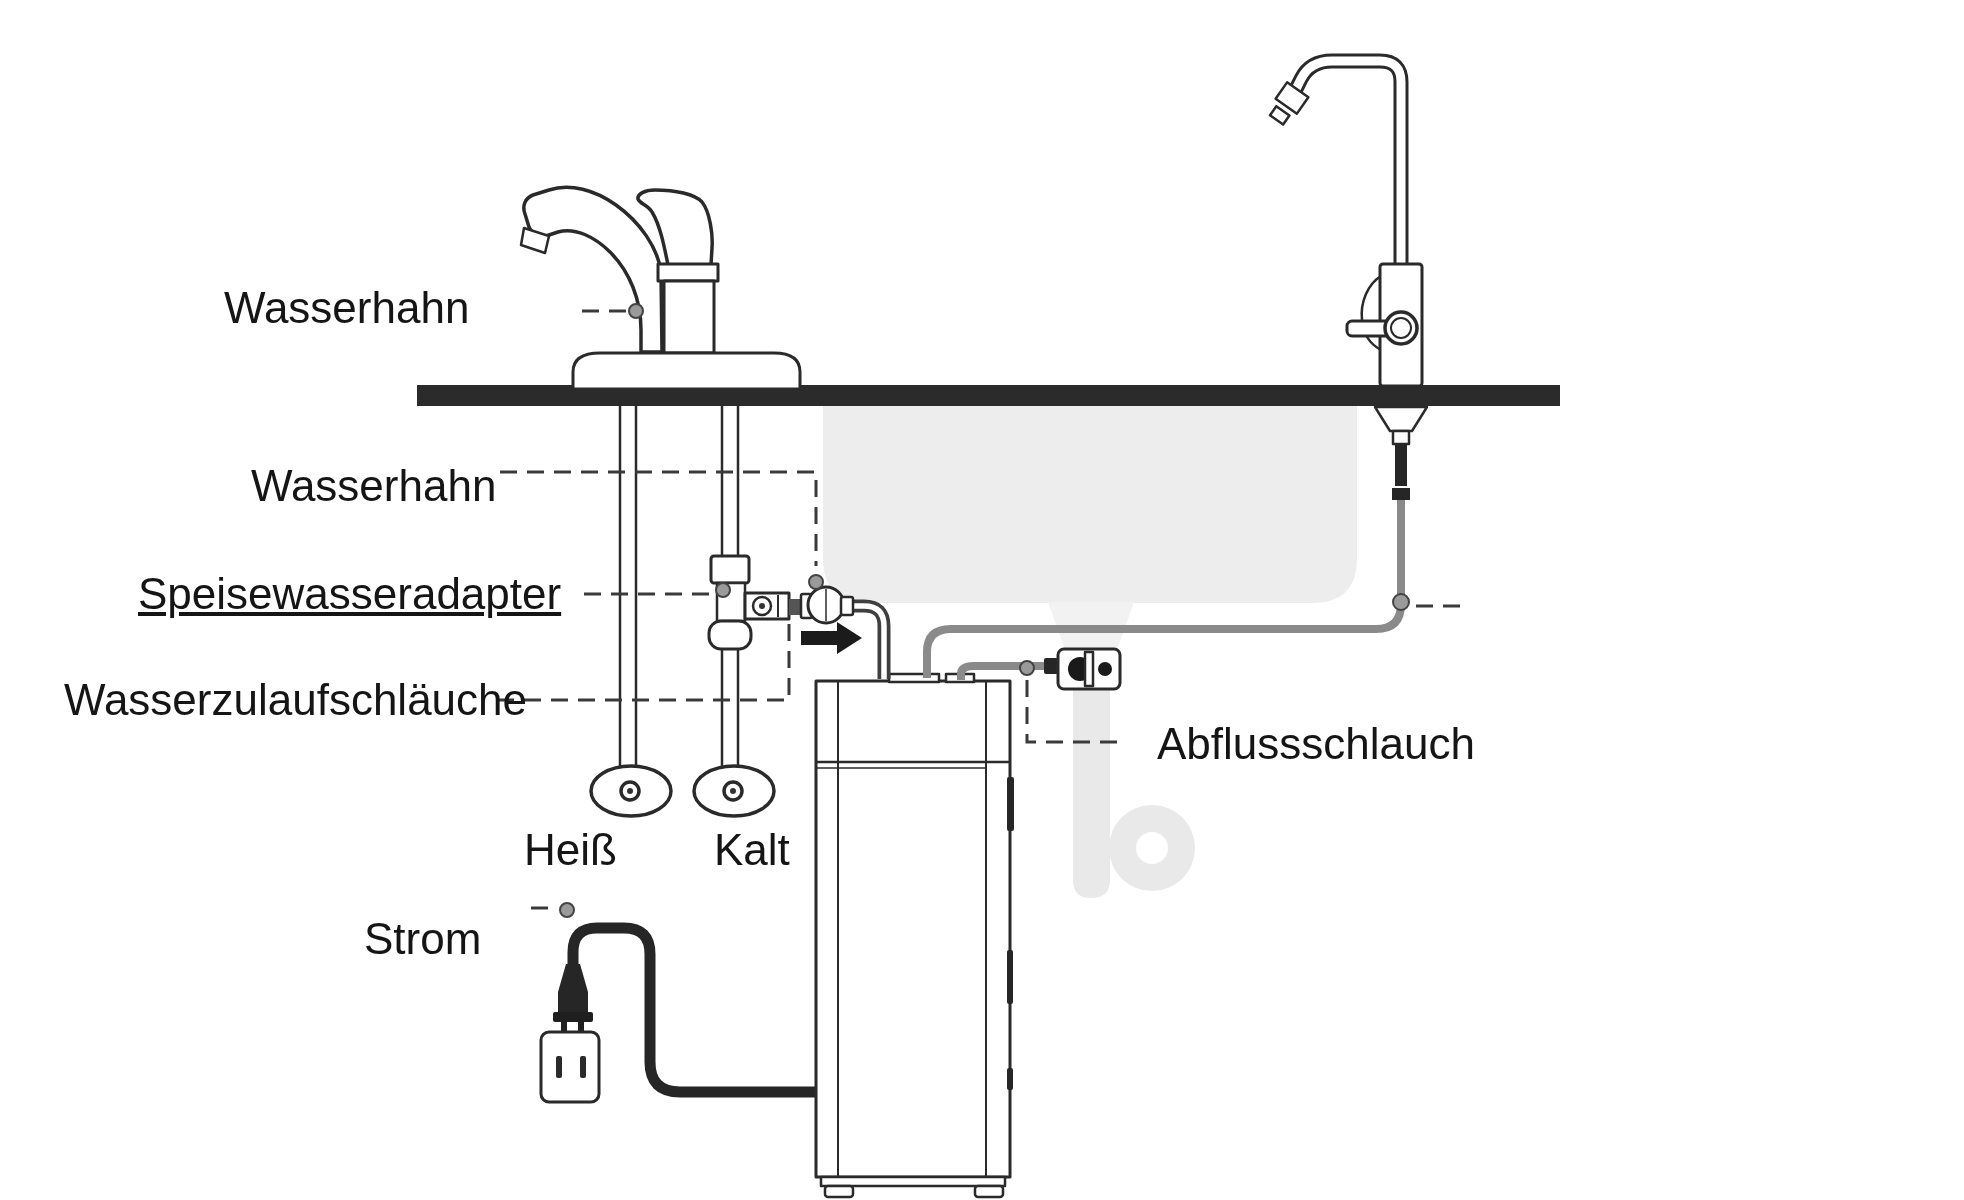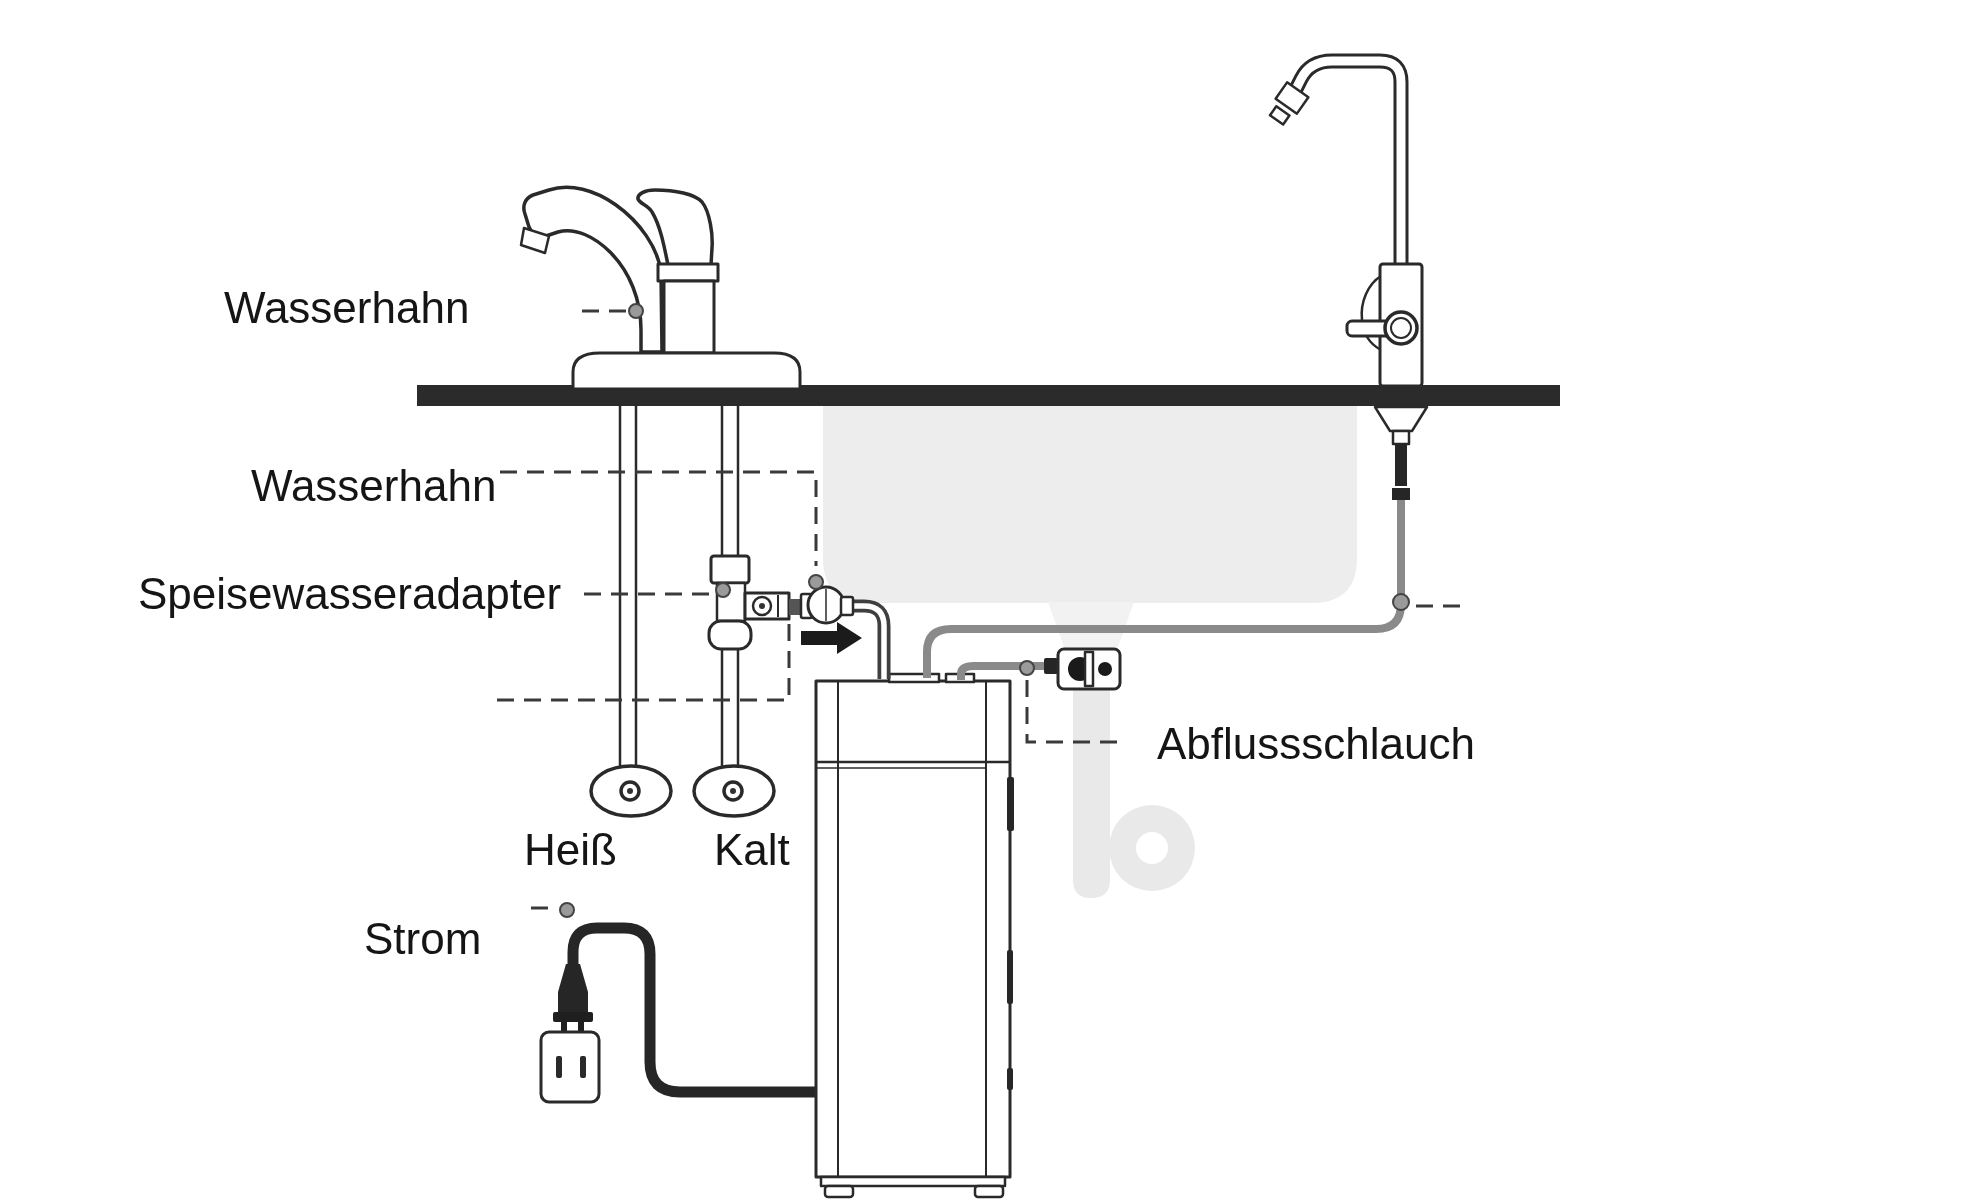--- a/index.html
+++ b/index.html
@@ -175,19 +175,20 @@
       <circle class="dot" cx="816" cy="582" r="7"></circle>
       <circle class="dot" cx="723" cy="590" r="7"></circle>
       <circle class="dot" cx="567" cy="910" r="7"></circle>
       <circle class="dot" cx="1401" cy="602" r="8"></circle>
       <circle class="dot" cx="1027" cy="668" r="7"></circle>
     </g>
   </svg>
 
   <div class="lbl" style="left:224px;top:284px;">Wasserhahn</div>
   <div class="lbl" style="left:251px;top:462px;">Wasserhahn</div>
-  <div class="lbl" style="left:138px;top:570px;">Speisewasseradapter</div>
+  <div class="lbl" style="left:138px;top:570px;text-decoration:underline;">Speisewasseradapter</div>
+  <div class="lbl" style="left:64px;top:676px;">Wasserzulaufschläuche</div>
   <div class="lbl" style="left:524px;top:826px;">Heiß</div>
   <div class="lbl" style="left:694px;top:826px;margin-left:20px;">Kalt</div>
   <div class="lbl" style="left:364px;top:915px;">Strom</div>
   <div class="lbl" style="left:1157px;top:720px;">Abflussschlauch</div>
 
 </div>
 
 </body></html>

